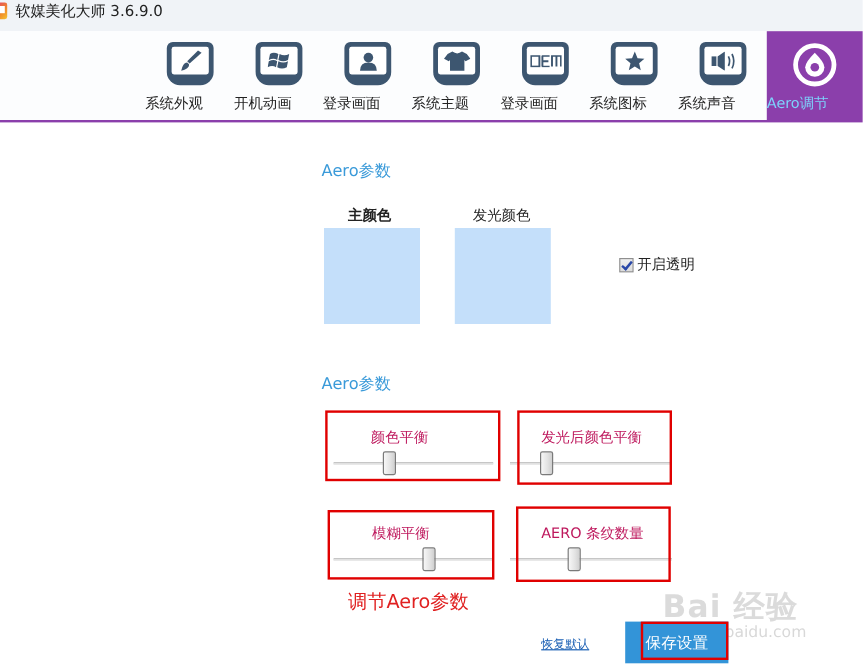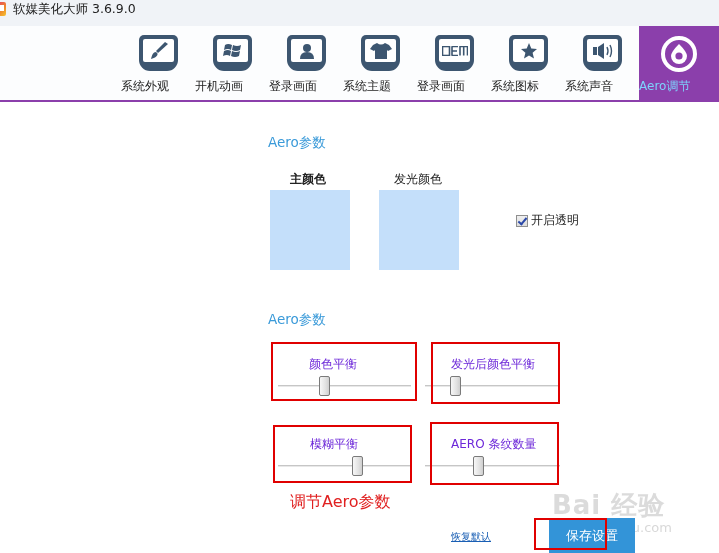--- a/index.html
+++ b/index.html
@@ -25,31 +25,31 @@
   .monitor .glyph { position: absolute; left: 0; top: 0; width: 31px; height: 23px; display: flex; align-items: center; justify-content: center; }
 
   .section-title { position: absolute; font-size: 13.5px; color: #3a9ad9; }
   .color-label { position: absolute; font-size: 12px; color: #222; text-align: center; width: 80px; }
   .swatch { position: absolute; width: 80px; height: 80px; background: #c4dffa; cursor: pointer; }
 
   .checkbox-wrap { position: absolute; left: 516px; top: 212px; display: flex; align-items: center; cursor: pointer; }
   .checkbox { width: 12px; height: 12px; border: 1px solid #8f8f8f; background: linear-gradient(#f0f0f0,#dcdcdc); position: relative; margin-right: 3px; }
   .checkbox::after { content: ""; position: absolute; left: 3px; top: 0px; width: 3px; height: 7px; border: solid #2a48a8; border-width: 0 2px 2px 0; transform: rotate(40deg); }
   .checkbox-label { font-size: 12px; color: #222; }
-  .param-label { position: absolute; font-size: 12px; color: #6d28d9; white-space: nowrap; }
+  .param-label { position: absolute; font-size: 12px; color: #be185d; white-space: nowrap; }
   .track { position: absolute; height: 2px; background: #c6c6c6; border-bottom: 1px solid #e8e8e8; }
   .thumb { position: absolute; width: 11px; height: 20px; border: 1px solid #7a7a7a; border-radius: 2px;
     background: linear-gradient(90deg, #f7f7f7 0%, #e2e2e2 60%, #cfcfcf 100%); cursor: grab; }
   .redbox { position: absolute; border: 2px solid #e00000; pointer-events: none; }
 
   .annotation { position: absolute; left: 290px; top: 492px; font-size: 16px; color: #e02020; }
 
   .restore-link { position: absolute; left: 451px; top: 530px; font-size: 10px; color: #1a5fb4; text-decoration: underline; cursor: pointer; }
   .save-button { position: absolute; left: 521px; top: 518px; width: 86px; height: 35px; background: #3394d8; color: #fff;
-    font-size: 13px; border: none; text-align: center; line-height: 35px; cursor: pointer; margin-left: 28px; }
+    font-size: 13px; border: none; text-align: center; line-height: 35px; cursor: pointer; }
 
   .watermark { position: absolute; left: 552px; top: 488px; color: rgba(190,190,190,0.55); font-size: 26px; font-weight: bold; letter-spacing: 1px; }
   .watermark-sub { position: absolute; left: 552px; top: 520px; color: rgba(190,190,190,0.6); font-size: 13px; }
 </style>
 </head>
 <body>
 
 <div class="titlebar">
   <span class="app-icon"></span>
   <span class="title-text">软媒美化大师 3.6.9.0</span>

